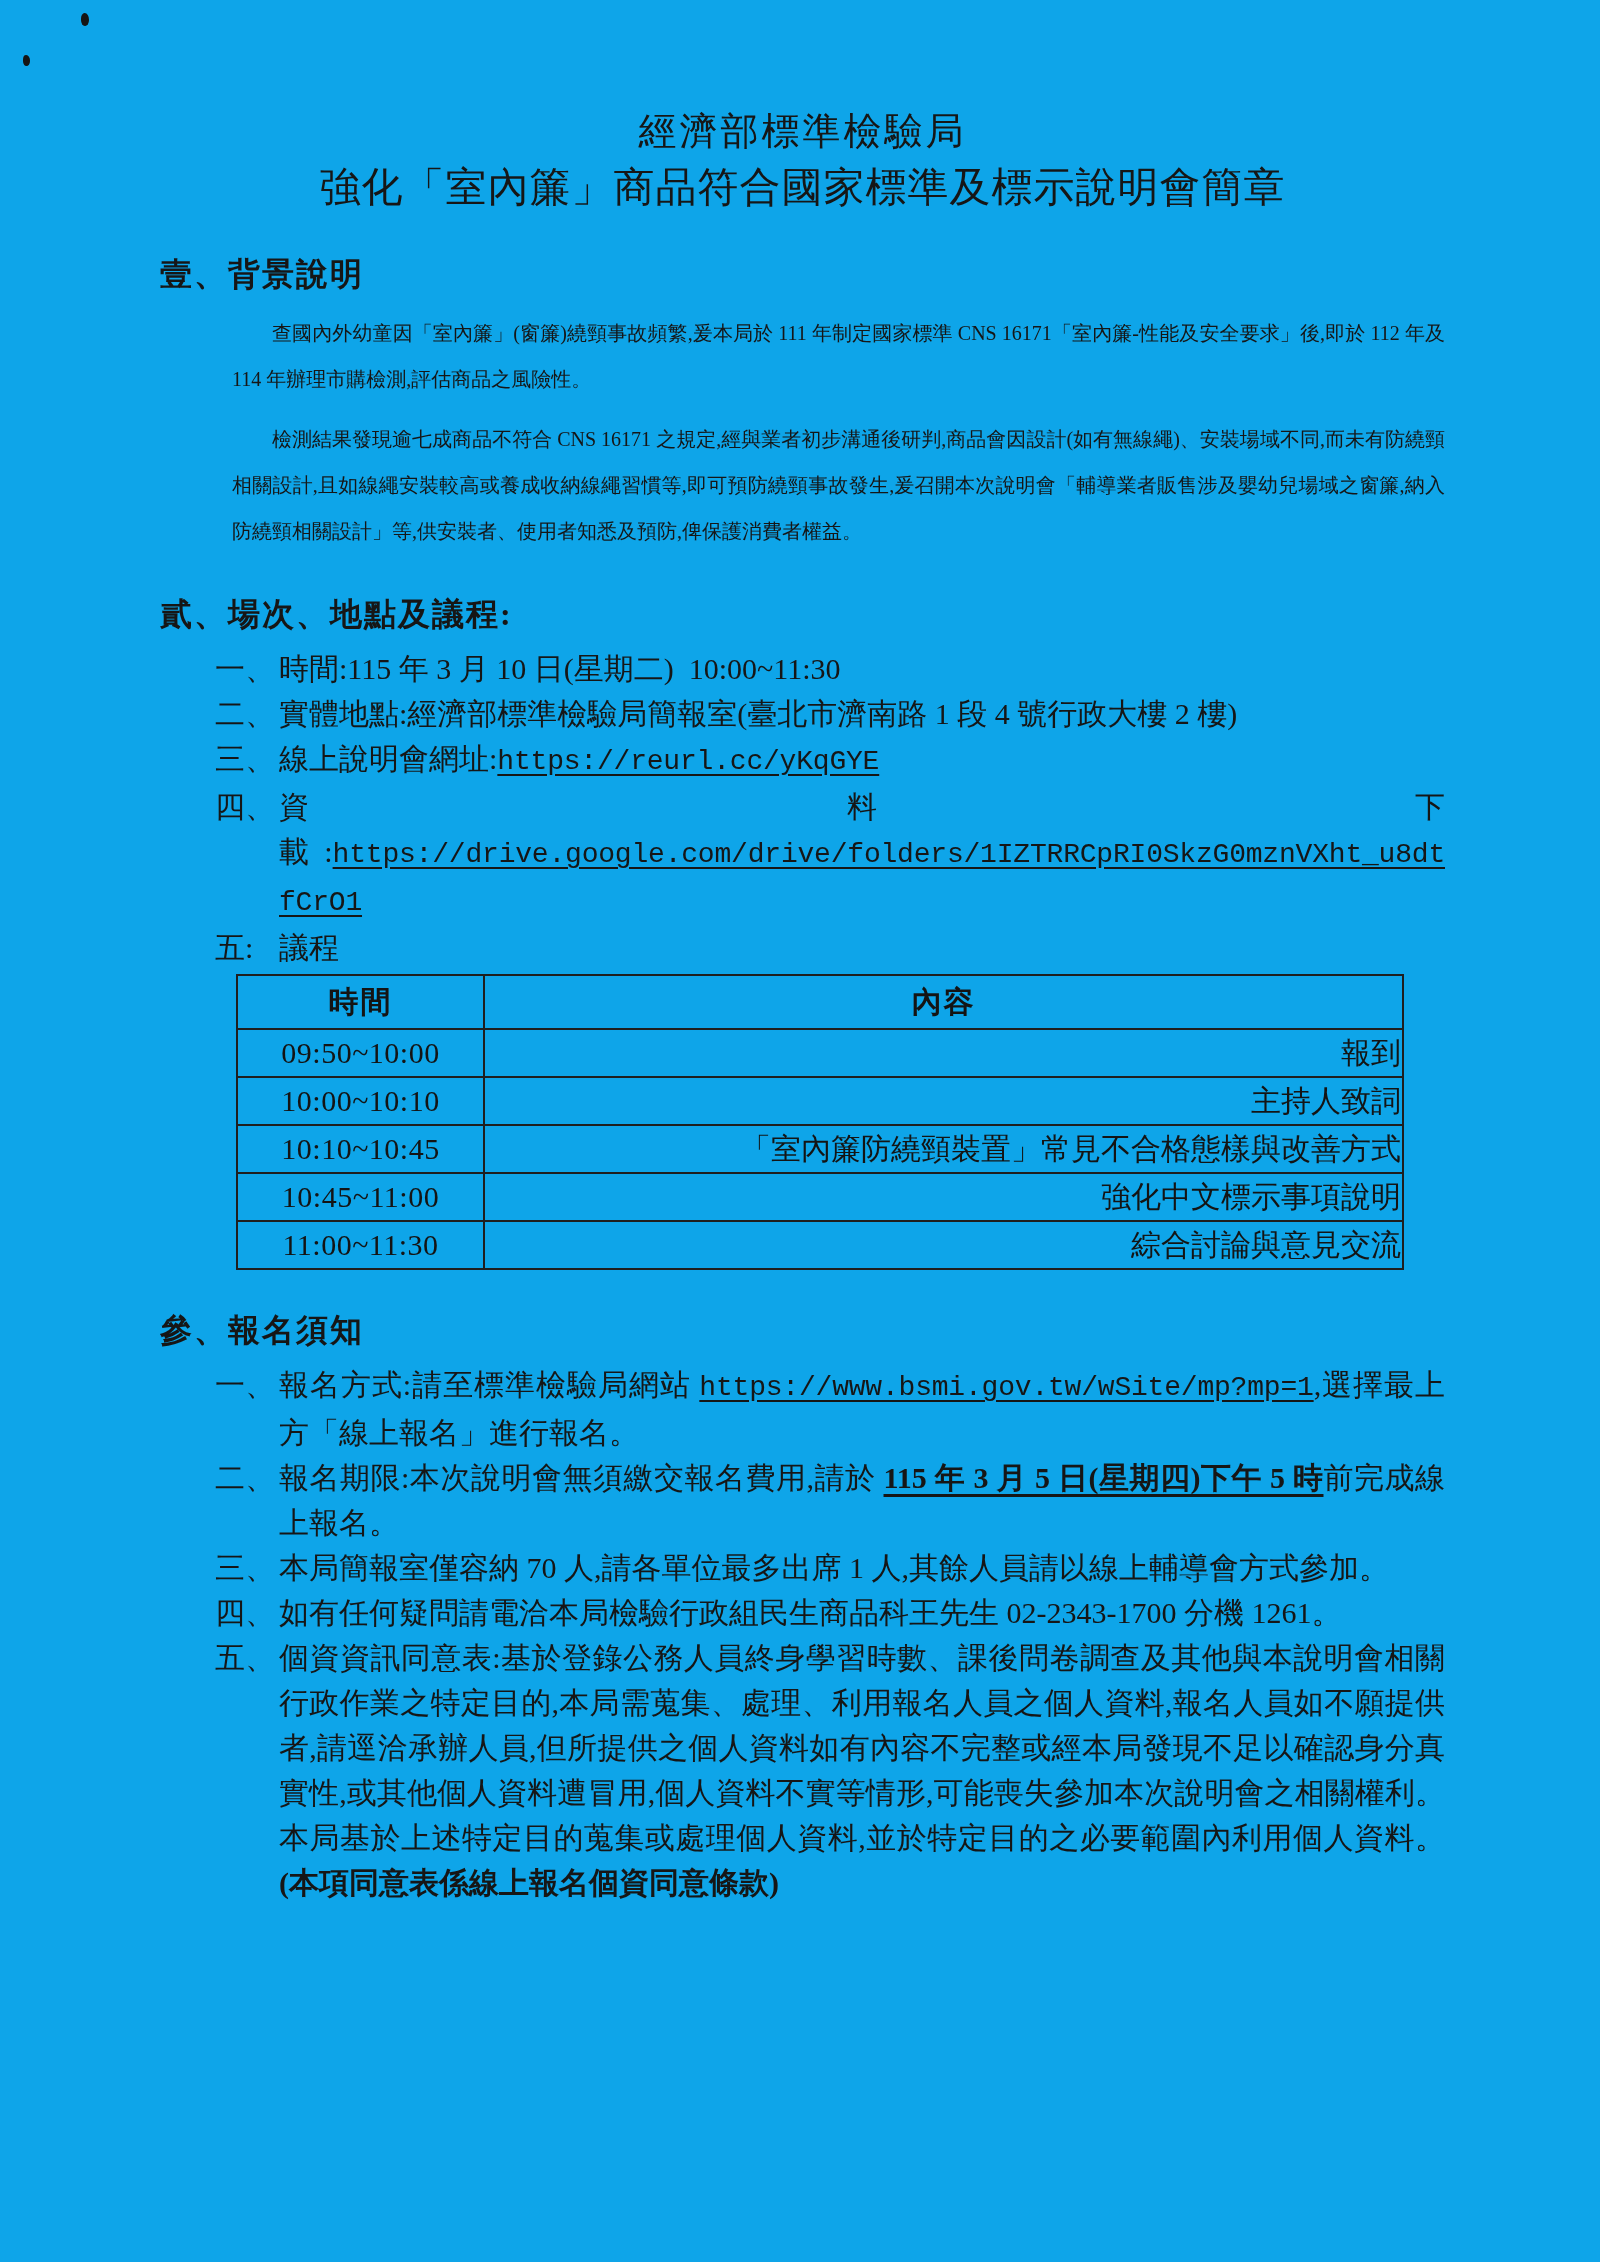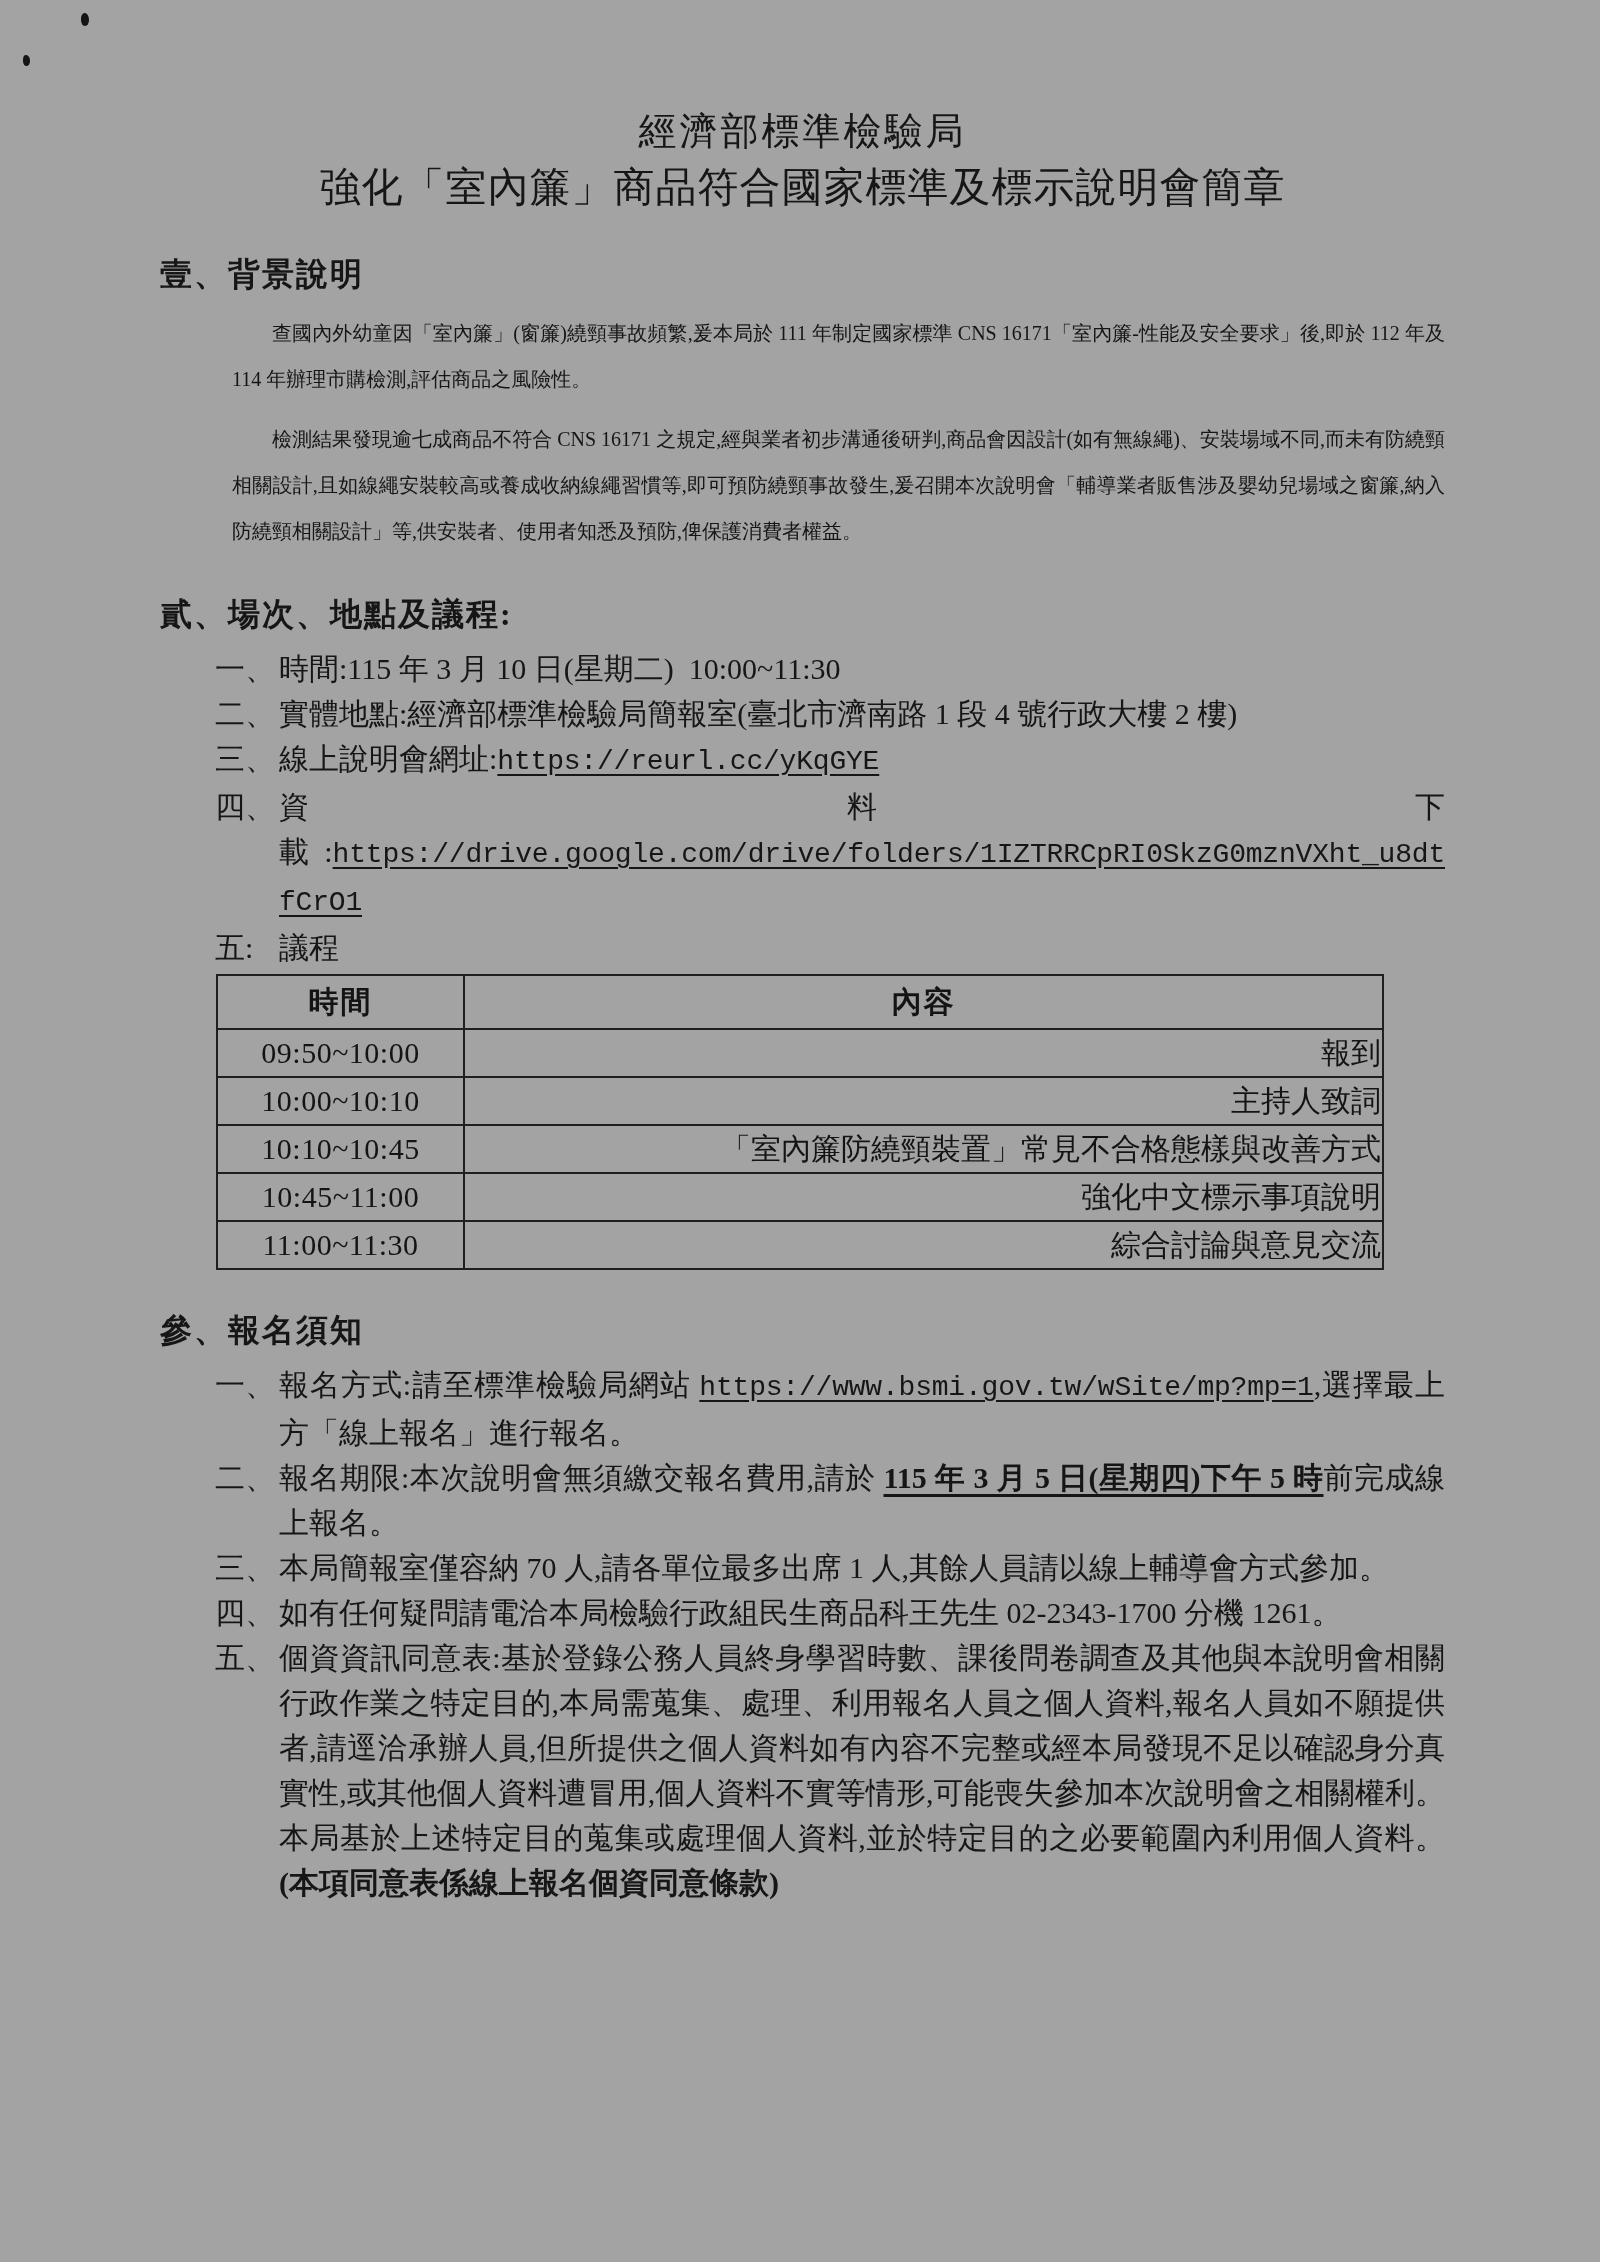--- a/index.html
+++ b/index.html
@@ -1,20 +1,20 @@
 <!DOCTYPE html>
 <html lang="zh-Hant"><head>
 <meta charset="utf-8">
 <style>
   html,body { margin:0; padding:0; background:#ffffff; }
   .page {
     position:relative;
     width:1600px;
     height:2262px;
-    background:#a3a3a3;
+    background:#0ea5e9;
     color:#161616;
     font-family:"Liberation Serif","DejaVu Serif",serif;
     overflow:hidden;
   }
   .speck { position:absolute; background:#151515; border-radius:45% 55% 50% 50%; }
   .speck.s1 { left:81px; top:13px; width:8px; height:13px; }
   .speck.s2 { left:23px; top:55px; width:7px; height:11px; }
 
   .doc { position:absolute; left:160px; top:0; width:1285px; }
 
@@ -43,21 +43,21 @@
     font-family:Liberation Mono, monospace;
     font-size:28px; letter-spacing:-0.2px;
     text-decoration:underline; text-underline-offset:5px;
     color:inherit; cursor:pointer;
   }
   .seg-boldline { font-weight:700; text-decoration:underline; text-underline-offset:6px; }
   .seg-bold { font-weight:700; }
 
   table.agenda {
     border-collapse:collapse;
-    margin:4px 0 10px 56px;
+    margin:4px 0 10px 76px;
     width:1168px;
     font-size:30px;
     color:#141414;
   }
   table.agenda th, table.agenda td { border:2px solid #1f1f1f; }
   table.agenda th { font-weight:700; height:50px; text-align:center; letter-spacing:2px; }
   table.agenda td { height:44px; }
   table.agenda td.time { text-align:center; width:243px; letter-spacing:0.5px; }
   table.agenda td.desc { text-align:right; }
 </style>

